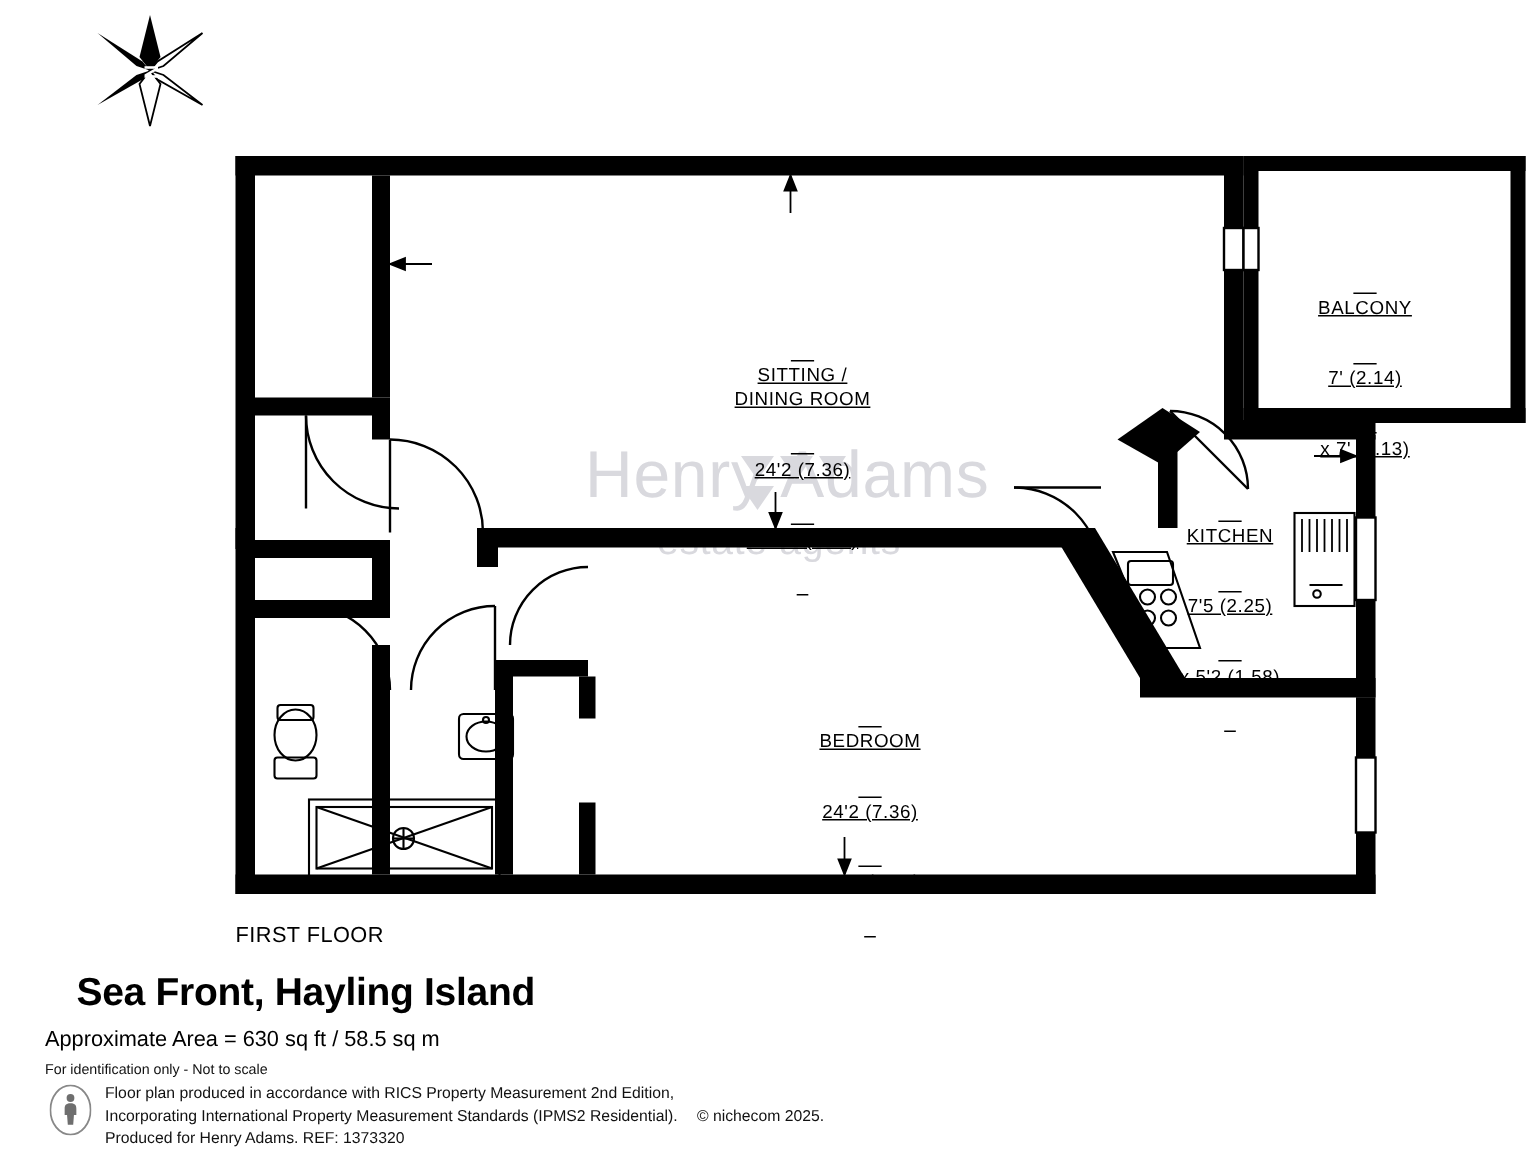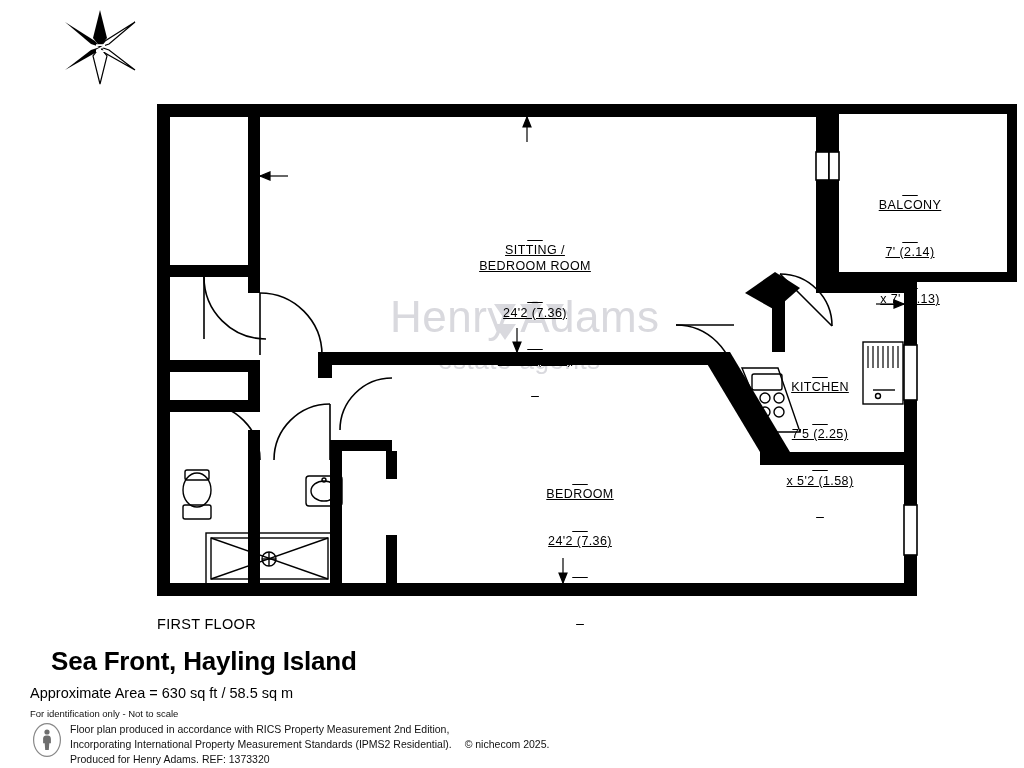--- a/index.html
+++ b/index.html
@@ -36,21 +36,21 @@
   .room-label {
     font-size: 12.5px;
     letter-spacing: 0.4px;
     text-decoration: underline;
   }
   .room-name { display: block; }
   .room-dim { display: block; }
 
   #label-sitting { left: 415px; top: 212px; width: 240px; }
   #label-balcony { left: 810px; top: 167px; width: 200px; }
-  #label-kitchen { left: 720px; top: 349px; width: 200px; }
+  #label-kitchen { left: 720px; top: 319px; width: 200px; }
   #label-bedroom { left: 470px; top: 456px; width: 220px; }
 
   #floor-label {
     position: absolute;
     left: 157px; top: 616px;
     font-size: 14.5px;
     letter-spacing: 0.3px;
   }
   #title-block {
     position: absolute;
@@ -278,21 +278,21 @@
         <line x1="883" y1="346" x2="883" y2="368"></line>
         <line x1="888" y1="346" x2="888" y2="368"></line>
         <line x1="893" y1="346" x2="893" y2="368"></line>
         <line x1="898" y1="346" x2="898" y2="368"></line>
       </g>
     </g>
   </svg>
 
   <div class="lbl room-label" id="label-sitting">
     <span class="room-name">SITTING /
-BEDROOM ROOM</span>
+DINING ROOM</span>
     <span class="room-dim">24'2 (7.36)</span>
     <span class="room-dim">x 10'9 (3.28)</span>
   </div>
 
   <div class="lbl room-label" id="label-balcony">
     <span class="room-name">BALCONY</span>
     <span class="room-dim">7' (2.14)</span>
     <span class="room-dim">x 7' (2.13)</span>
   </div>
 

